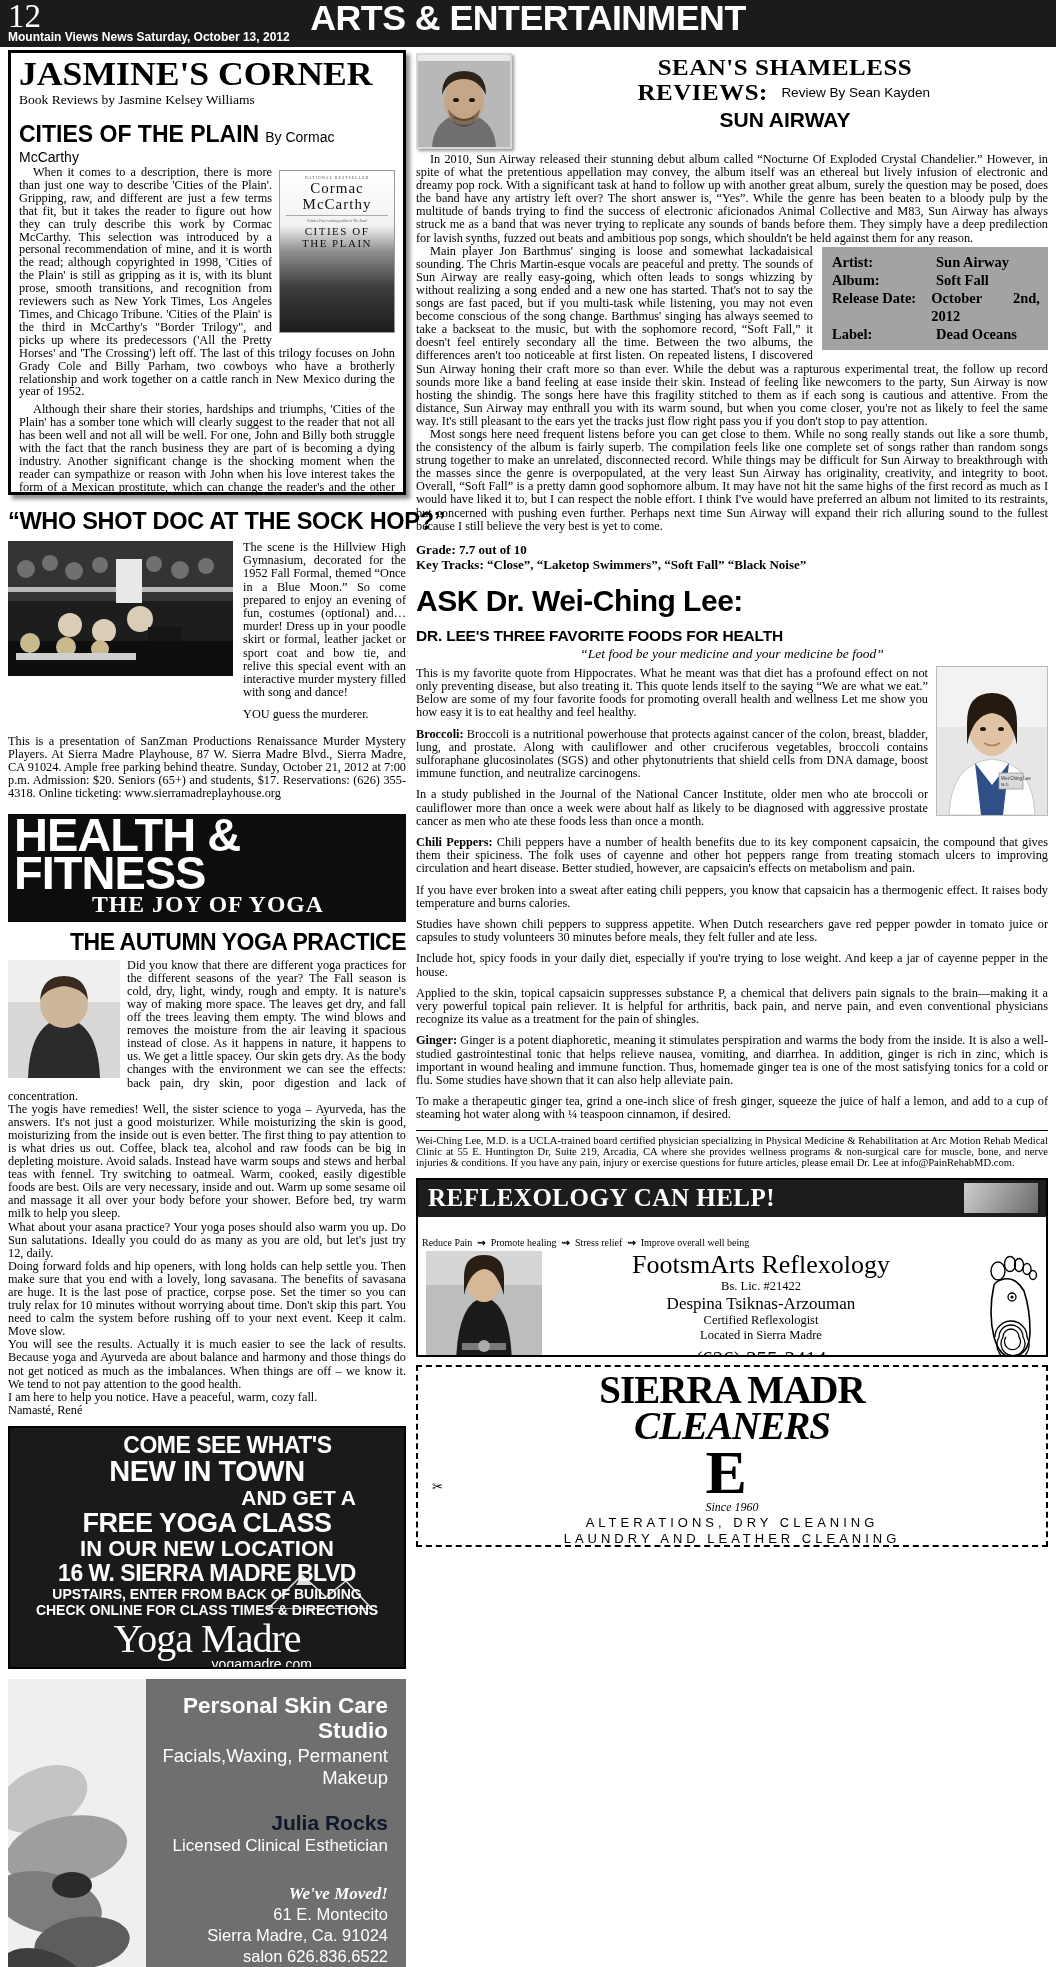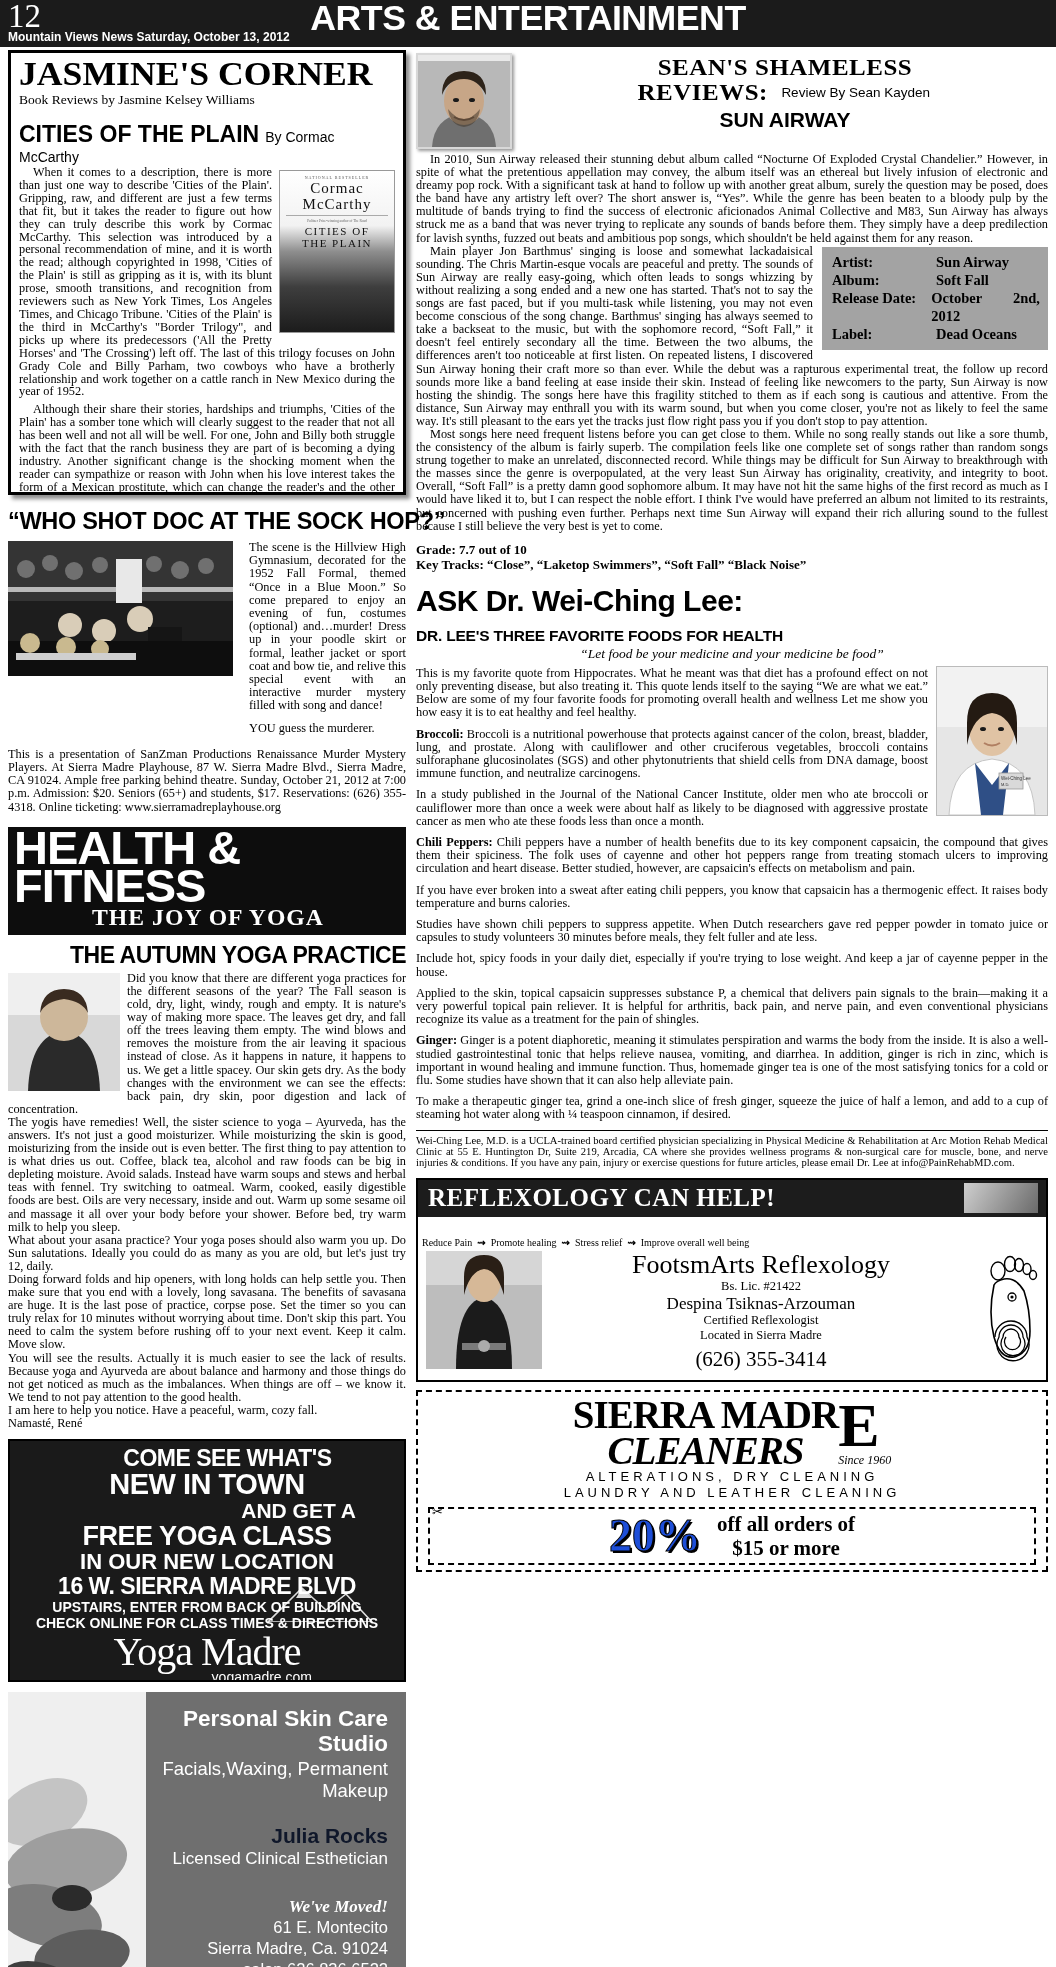--- a/index.html
+++ b/index.html
@@ -80,21 +80,21 @@
   .jbody { font-size:12.3px; line-height:12.9px; text-align:justify; }
   .jbody p { margin:0 0 0 0; text-indent:14px; }
   .jbody p + p { margin-top:5px; }
 
   
   .sockhop-head {
     font-family:"Liberation Sans", sans-serif; font-weight:bold;
     font-size:23.5px; margin-top:13px; white-space:nowrap;
     letter-spacing:-0.3px;
   }
-  .sockhop-wrap { margin-top:6px; display:flex; gap:16px; }
+  .sockhop-wrap { margin-top:6px; display:flex; gap:10px; }
   .sockhop-photo {
     width:225px; height:135px; flex:none;
     background:#2a2a2a; position:relative; overflow:hidden;
   }
   .sockhop-text { font-size:12.3px; line-height:13.2px; text-align:justify; }
   .sockhop-text p { margin:0 0 9px 0; }
   .sockhop-foot { font-size:12.3px; line-height:13.2px; text-align:justify; margin-top:4px; }
 
   
   .hf-bar {
@@ -190,21 +190,21 @@
     float:right; width:112px; height:150px; margin:4px 0 4px 8px;
     background:linear-gradient(160deg,#e4e4e4,#b5b5b5 40%,#7a7a7a);
     border:1px solid #bbb; position:relative; overflow:hidden;
   }
   .dbody { font-size:12.3px; line-height:13.2px; text-align:justify; margin-top:5px;}
   .dbody p { margin:0 0 8px 0;}
   .dbody b { font-weight:bold; }
   .dr-bio { font-size:10.6px; line-height:11.4px; text-align:justify; border-top:1px solid #000; padding-top:4px; margin-top:4px;}
 
   
-  .reflex-ad { border:2px solid #000; margin-top:9px; padding:0; background:#fff; height:204px; position:relative; overflow:hidden;}
+  .reflex-ad { border:2px solid #000; margin-top:9px; padding:0; background:#fff; height:179px; position:relative; overflow:hidden;}
   .rf-title {
     background:#1c1c1c; color:#fff; font-family:"Liberation Serif",serif;
     font-weight:bold; font-size:25px; padding:3px 8px 4px 10px; letter-spacing:0.5px;
     display:flex; justify-content:space-between; align-items:center;
   }
   .rf-hand { width:74px; height:30px; background:linear-gradient(120deg,#cfcfcf,#6a6a6a); }
   .rf-ben { text-align:left; font-family:"Liberation Serif",serif; font-size:10px; padding:20px 4px 3px 4px; }
   .rf-ben .div { font-weight:bold; padding:0 5px; }
   .rf-main { display:flex; padding:0 6px 4px 8px; gap:8px;}
   .rf-photo { width:116px; height:118px; flex:none; background:linear-gradient(150deg,#d4d4d4,#7e7e7e 50%,#3a3a3a); }
@@ -212,21 +212,21 @@
   .rf-name { font-size:26px; line-height:28px; font-weight:normal; }
   .rf-lic { font-size:12.5px; line-height:15px;}
   .rf-person { font-size:17px; line-height:19px;}
   .rf-small { font-size:12.5px; line-height:15px;}
   .rf-phone { font-size:21px; line-height:26px; margin-top:3px;}
   .rf-appt { font-size:13.5px; line-height:15px; margin-top:5px;}
   .rf-foot { width:60px; height:112px; flex:none; position:relative;}
 
   
   .clean-ad { border:2px dashed #000; margin-top:8px; padding:5px 8px 6px 8px; height:182px; overflow:hidden; position:relative;}
-  .cl-top { display:flex; align-items:center; justify-content:center;}
+  .cl-top { display:flex; align-items:center; justify-content:center;flex-direction:column;}
   .cl-1 { font-family:"Liberation Serif",serif; font-weight:bold; font-size:39px; line-height:36px; letter-spacing:-1px;}
   .cl-2 { font-family:"Liberation Serif",serif; font-weight:bold; font-style:italic; font-size:39px; line-height:36px; letter-spacing:-1px; text-align:center;}
   .cl-E { font-family:"Liberation Serif",serif; font-weight:bold; font-size:62px; line-height:56px;}
   .cl-since { font-family:"Liberation Serif",serif; font-style:italic; font-size:12px; }
   .cl-srv { font-family:"Liberation Sans",sans-serif; font-size:13px; line-height:16px; text-align:center; letter-spacing:4px;}
   .cl-coupon { border:2px dashed #000; margin:6px 2px 0 2px; padding:3px 6px; display:flex; align-items:center; justify-content:center; gap:16px;}
   .cl-pct { font-family:"Liberation Serif",serif; font-weight:bold; font-size:46px; line-height:46px; -webkit-text-stroke:1px #000; color:#1d4ed8; text-shadow:2px 2px 0 #000;}
   .cl-off { font-family:"Liberation Serif",serif; font-weight:bold; font-size:21px; line-height:24px; text-align:center;}
   .cl-addr { font-family:"Liberation Sans",sans-serif; font-weight:bold; font-size:12px; line-height:15px; text-align:center; margin-top:5px; letter-spacing:0.5px;}
   .scissors { position:absolute; left:14px; top:112px; font-size:13px;}

